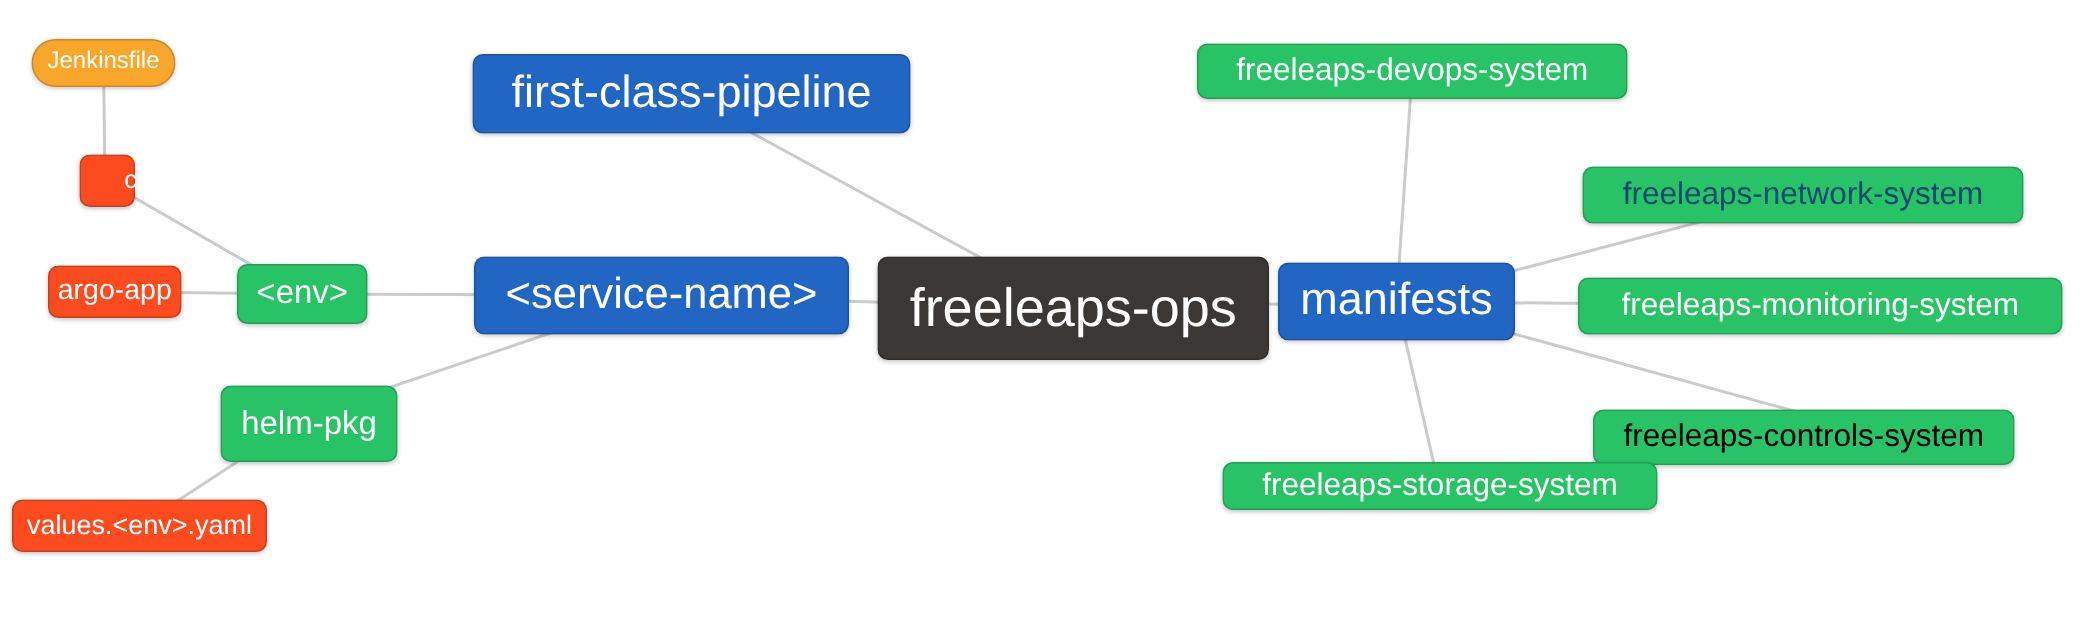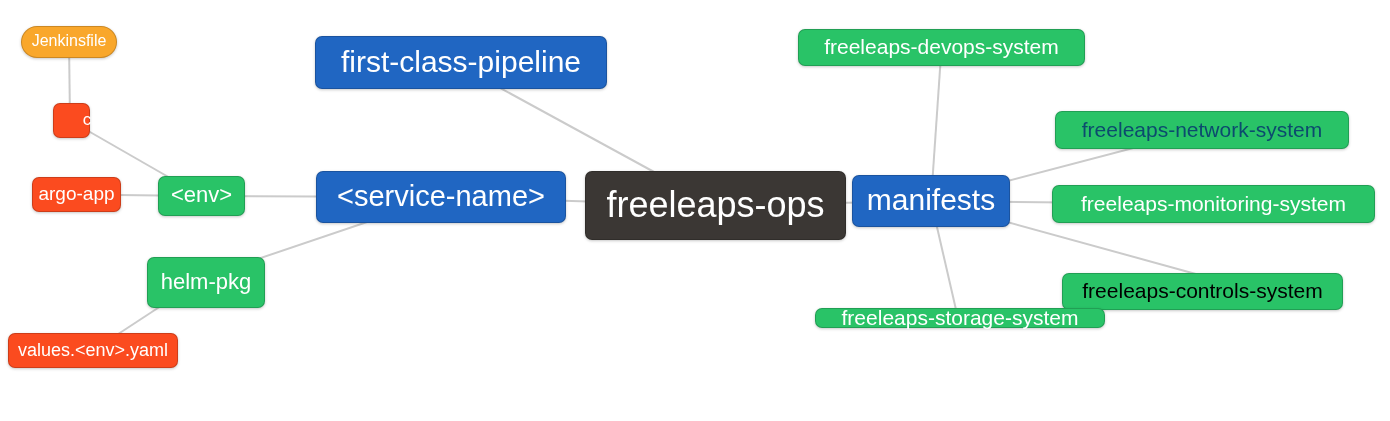--- a/index.html
+++ b/index.html
@@ -68,15 +68,15 @@
       <div class="mm-node" style="left: 147px; top: 257px; width: 118px; height: 51px; font-size: 22px; background: rgb(41, 195, 103); color: rgb(255, 255, 255);">helm-pkg</div>
       <div class="mm-node" style="left: 8px; top: 333px; width: 170px; height: 35px; font-size: 18px; background: rgb(251, 75, 31); color: rgb(255, 255, 255);">values.&lt;env&gt;.yaml</div>
       <div class="mm-node" style="left: 315px; top: 36px; width: 292px; height: 53px; font-size: 30px; background: rgb(32, 102, 194); color: rgb(255, 255, 255);">first-class-pipeline</div>
       <div class="mm-node" style="left: 316px; top: 171px; width: 250px; height: 52px; font-size: 29px; background: rgb(32, 102, 194); color: rgb(255, 255, 255);">&lt;service-name&gt;</div>
       <div class="mm-node" style="left: 585px; top: 171px; width: 261px; height: 69px; font-size: 36px; background: rgb(59, 55, 52); color: rgb(255, 255, 255);">freeleaps-ops</div>
       <div class="mm-node" style="left: 852px; top: 175px; width: 158px; height: 52px; font-size: 30px; background: rgb(32, 102, 194); color: rgb(255, 255, 255); text-align: right;">manifests</div>
       <div class="mm-node" style="left: 798px; top: 29px; width: 287px; height: 37px; font-size: 21px; background: rgb(41, 195, 103); color: rgb(255, 255, 255);">freeleaps-devops-system</div>
       <div class="mm-node" style="left: 1055px; top: 111px; width: 294px; height: 38px; font-size: 21px; background: rgb(41, 195, 103); color: #0c4a6e;">freeleaps-network-system</div>
       <div class="mm-node" style="left: 1052px; top: 185px; width: 323px; height: 38px; font-size: 21px; background: rgb(41, 195, 103); color: rgb(255, 255, 255);">freeleaps-monitoring-system</div>
       <div class="mm-node" style="left: 1062px; top: 259px; width: 281px; height: 37px; font-size: 21px; background: rgb(41, 195, 103); color: #000000; margin-top: 14px;">freeleaps-controls-system</div>
-      <div class="mm-node" style="left: 815px; top: 308px; width: 290px; height: 20px; font-size: 21px; background: rgb(41, 195, 103); color: rgb(255, 255, 255);">freeleaps-storage-system</div>
+      <div class="mm-node" style="left: 815px; top: 308px; width: 290px; height: 32px; font-size: 21px; background: rgb(41, 195, 103); color: rgb(255, 255, 255);">freeleaps-storage-system</div>
     </div>
 </div>
 
 </body></html>

